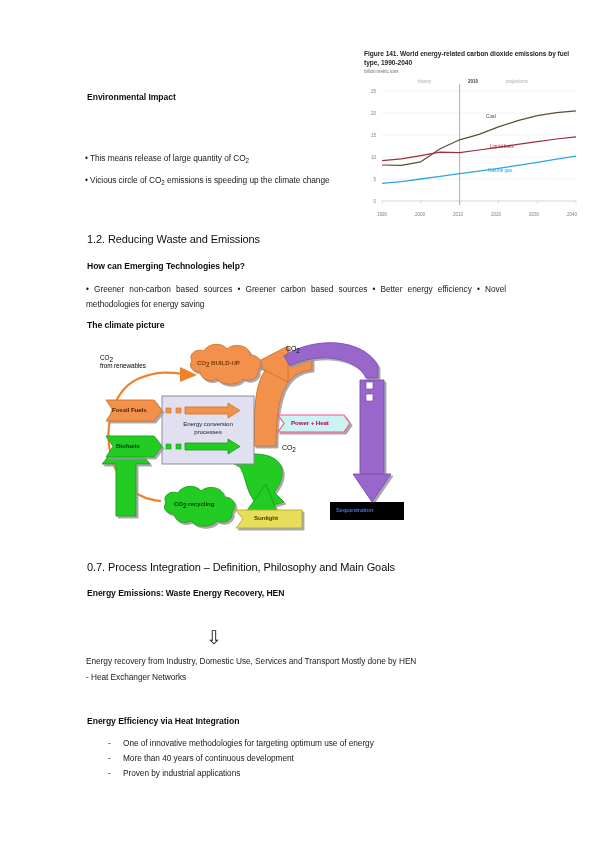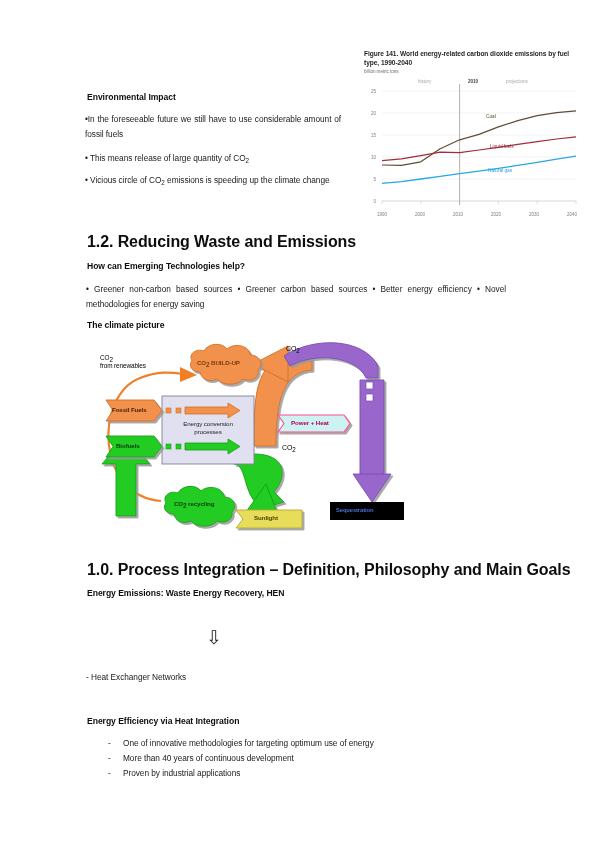--- a/index.html
+++ b/index.html
@@ -11,21 +11,21 @@
     width: 599px; height: 848px;
     position: relative;
     font-family: "Liberation Sans", sans-serif;
     color: #000000;
     overflow: hidden;
   }
   .page { position: relative; width: 599px; height: 848px; background:#fff;margin-top:20px; }
 
   
   .h-sect {
-    font-size: 16px; font-weight: bold; letter-spacing: -0.1px;
+    font-size: 11px; font-weight: normal; letter-spacing: -0.1px;
     color:#0d0d0d;
   }
   .h-sub {
     font-size: 8.6px; font-weight: bold; letter-spacing: -0.05px;
     color:#0d0d0d;
   }
   .body-txt {
     font-size: 8.3px; line-height: 14.5px; color:#1a1a1a;
     letter-spacing: -0.05px;
   }
@@ -154,21 +154,20 @@
                  L115,72.0 L134.4,69.3 L153.8,66.3 L173.2,63.6 L192.6,61.0 L212,58.8" fill="none" stroke="#a02c3c" stroke-width="1.25" stroke-linejoin="round"></path>
 
         <path d="M18,105.4 L37.4,103.6 L56.8,101.0 L76.2,98.4 L95.6,95.7
                  L115,93.1 L134.4,90.4 L153.8,87.4 L173.2,84.3 L192.6,81.2 L212,78.1" fill="none" stroke="#2ba6e0" stroke-width="1.35" stroke-linejoin="round"></path>
       </svg>
     </div>
   </div>
 
   <div class="abs h-sub" style="left:87px; top:72px;">Environmental Impact</div>
 
-  <div class="abs body-txt just" style="left:85px; top:92px; width:256px;">•In the foreseeable future we still have to use considerable amount of fossil fuels</div>
 
   <div class="abs body-txt" style="left:85px; top:131px; width:262px;">• This means release of large quantity of CO<sub>2</sub></div>
 
   <div class="abs body-txt just" style="left:85px; top:153px; width:256px;">• Vicious circle of CO<sub>2</sub> emissions is speeding up the climate change</div>
 
   <div class="abs h-sect" style="left:87px; top:213px;">1.2. Reducing Waste and Emissions</div>
 
   <div class="abs h-sub" style="left:87px; top:241px;">How can Emerging Technologies help?</div>
 
   <div class="abs body-txt just" style="left:86px; top:262px; width:420px;">• Greener non-carbon based sources • Greener carbon based sources • Better energy efficiency • Novel methodologies for energy saving</div>
@@ -278,27 +277,28 @@
 
     <div class="dg-label" style="left:203px; top:83px; color:#b3005c;">Power + Heat</div>
 
     <div class="dg-label" style="left:86px; top:164px; color:#0a3a0a;">CO<sub>2</sub> recycling</div>
 
     <div class="dg-label" style="left:166px; top:178px; color:#4a4400;">Sunlight</div>
 
     <div class="dg-label" style="left:248px; top:171px; color:#4d6fd9; font-size:5.8px;">Sequestration</div>
   </div>
 
-  <div class="abs h-sect" style="left:87px; top:541px;">1.0. Process Integration – Definition, Philosophy and Main Goals</div>
+  <div class="abs h-sect" style="left:87px; top:541px;">0.7. Process Integration – Definition, Philosophy and Main Goals</div>
 
   <div class="abs h-sub" style="left:87px; top:568px;">Energy Emissions: Waste Energy Recovery, HEN</div>
 
 
   <div class="abs bigarrow" style="left:206px; top:608px;">⇩</div>
 
+  <div class="abs body-txt" style="left:86px; top:634px; width:440px;">Energy recovery from Industry, Domestic Use, Services and Transport Mostly done by HEN</div>
 
   <div class="abs body-txt" style="left:86px; top:650px; width:440px;">- Heat Exchanger Networks</div>
 
   <div class="abs h-sub" style="left:87px; top:696px;">Energy Efficiency via Heat Integration</div>
 
   <ul class="abs dashlist" style="left:86px; top:716px; width:430px;">
     <li>
       <span class="dash">-</span>
       <span>One of innovative methodologies for targeting optimum use of energy</span>
     </li>

